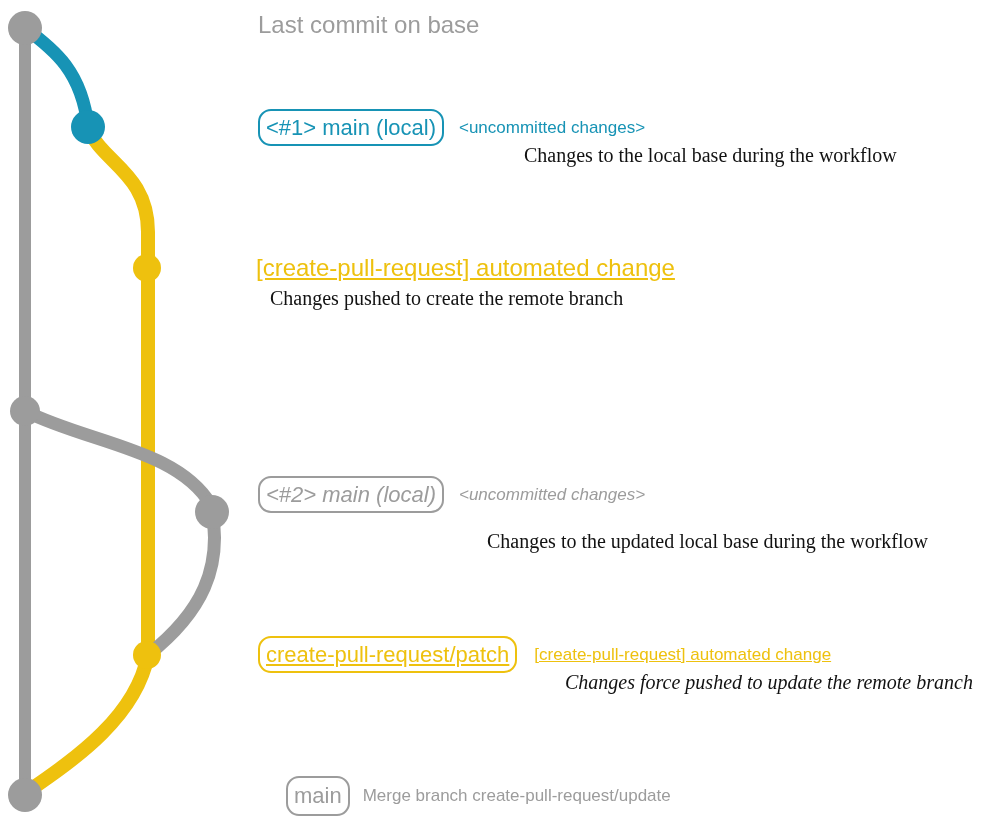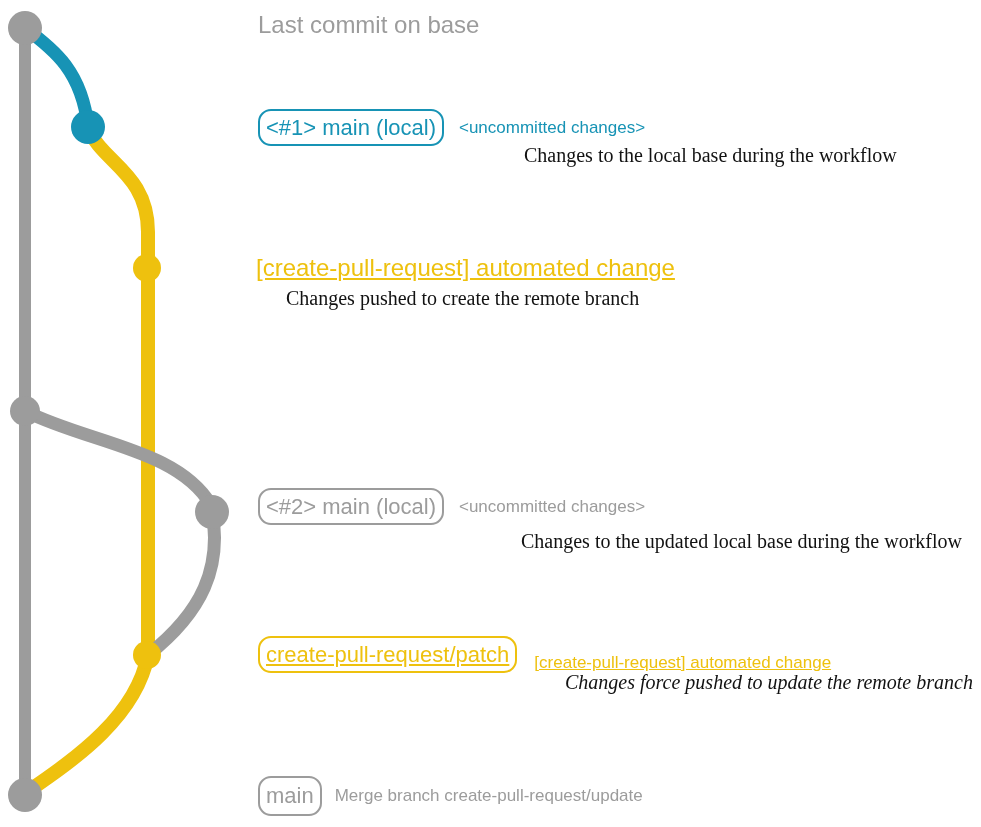--- a/index.html
+++ b/index.html
@@ -34,21 +34,21 @@
     display:flex;align-items:center;gap:15px;
     white-space:nowrap;
   }
   .badge{
     display:inline-flex;align-items:center;justify-content:center;
     height:37px;box-sizing:border-box;
     padding:0 6px;
     border:2px solid currentColor;border-radius:13px;
     font-size:22px;
   }
-  .badge.tall{height:40px;}
+  .badge.tall{height:40px;margin-left:28px;}
   .row-label{font-size:17px;}
   .desc{
     position:absolute;
     font-family:"Liberation Serif", serif;
     font-size:20px;line-height:24px;
     color:var(--color-ink);
     white-space:nowrap;
   }
 </style>
 </head>
@@ -77,30 +77,30 @@
 
   <div class="heading c-gray" style="left:258px;top:11px;">Last commit on base</div>
 
   <div class="row c-blue" style="left:258px;top:109px;">
     <span class="badge">&lt;#1&gt; main (local)</span>
     <span class="row-label">&lt;uncommitted changes&gt;</span>
   </div>
   <div class="desc" style="left:492px;top:143px;margin-left:32px;">Changes to the local base during the workflow</div>
 
   <div class="heading c-yellow" style="left:256px;top:254px;">[create-pull-request] automated change</div>
-  <div class="desc" style="left:270px;top:286px;margin-left:16px;">Changes pushed to create the remote branch</div>
+  <div class="desc" style="left:270px;top:286px;">Changes pushed to create the remote branch</div>
 
 
-  <div class="row c-gray" style="left:258px;top:488px;">
+  <div class="row c-gray" style="left:258px;top:476px;font-style:italic;">
     <span class="badge">&lt;#2&gt; main (local)</span>
     <span class="row-label">&lt;uncommitted changes&gt;</span>
   </div>
-  <div class="desc" style="left:487px;top:529px;margin-left:34px;">Changes to the updated local base during the workflow</div>
+  <div class="desc" style="left:487px;top:529px;">Changes to the updated local base during the workflow</div>
 
-  <div class="row c-yellow" style="left:258px;top:636px;gap:17px;align-items:flex-end;">
+  <div class="row c-yellow" style="left:258px;top:636px;gap:17px;">
     <span class="badge">create-pull-request/patch</span>
     <span class="row-label">[create-pull-request] automated change</span>
   </div>
   <div class="desc" style="left:565px;top:670px;font-style:italic;">Changes force pushed to update the remote branch</div>
 
   <div class="row c-gray" style="left:258px;top:776px;gap:13px;">
     <span class="badge tall">main</span>
     <span class="row-label">Merge branch create-pull-request/update</span>
   </div>
 

